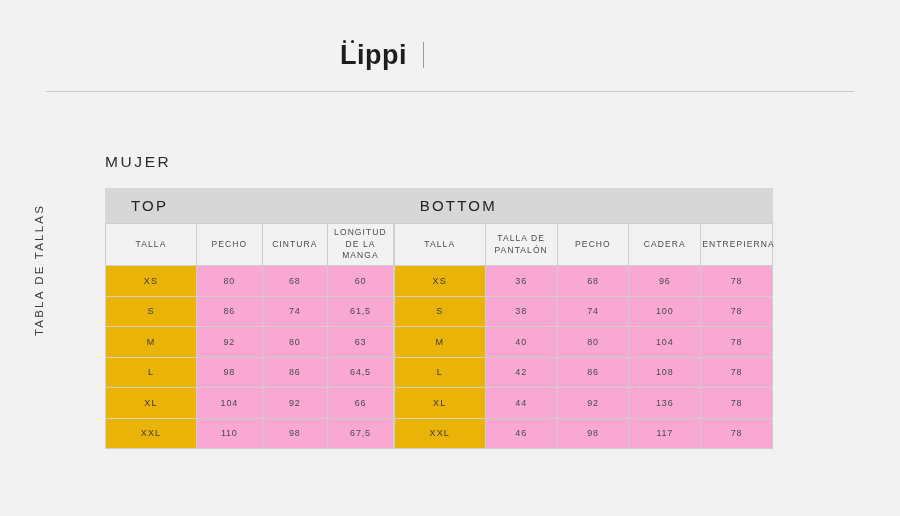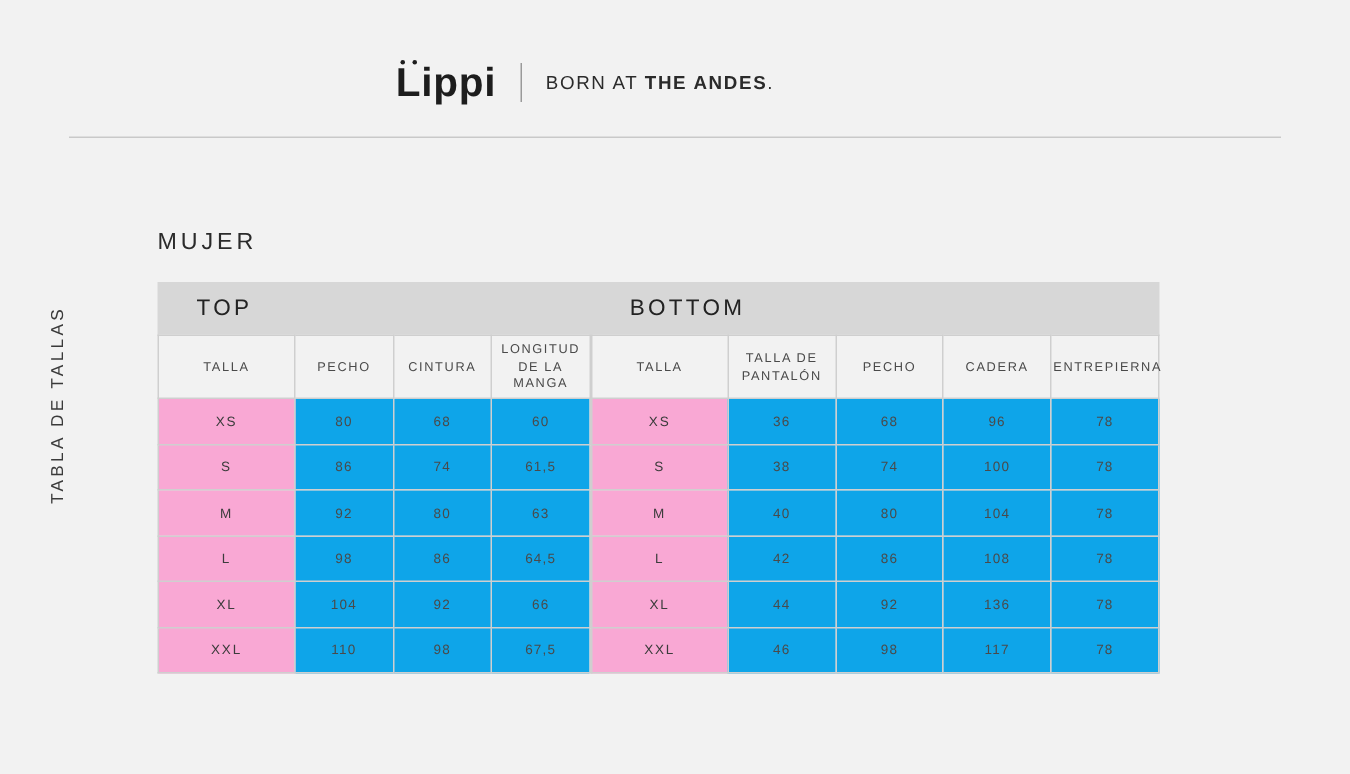--- a/index.html
+++ b/index.html
@@ -151,24 +151,24 @@
     font-size: 8.5px;
     letter-spacing: 1.1px;
     line-height: 1.35;
     padding: 2px 1px;
     background: #f2f2f2;
   }
   tbody td {
     height: 27.5px;
     font-size: 9px;
     letter-spacing: 0.8px;
-    background: #0ea5e9;
+    background: #f9a8d4;
   }
   tbody td.size-cell {
-    background: #f9a8d4;
+    background: #eab308;
     letter-spacing: 1.2px;
     color: #3c3c3c;
   }
   .table-block.wide thead th:first-child,
   .table-block.wide tbody td:first-child { width: 88px; }
   .table-block:not(.wide) thead th:first-child,
   .table-block:not(.wide) tbody td:first-child { width: 88px; }
 </style>
 </head>
 <body>
@@ -177,23 +177,20 @@
 
   <div class="header">
     <div class="brand-logo">
       <span class="umlaut">
           <i></i>
           <i></i>
         </span>
       <span>Lippi</span>
     </div>
     <div class="header-divider"></div>
-    <div class="tagline">
-      <span>BORN AT </span><span class="bold">THE ANDES</span><span>.</span>
-    </div>
   </div>
 
   <div class="rule"></div>
 
   <div class="side-label">
     <span>TABLA DE TALLAS</span>
   </div>
 
   <div class="section-title">MUJER</div>
 

